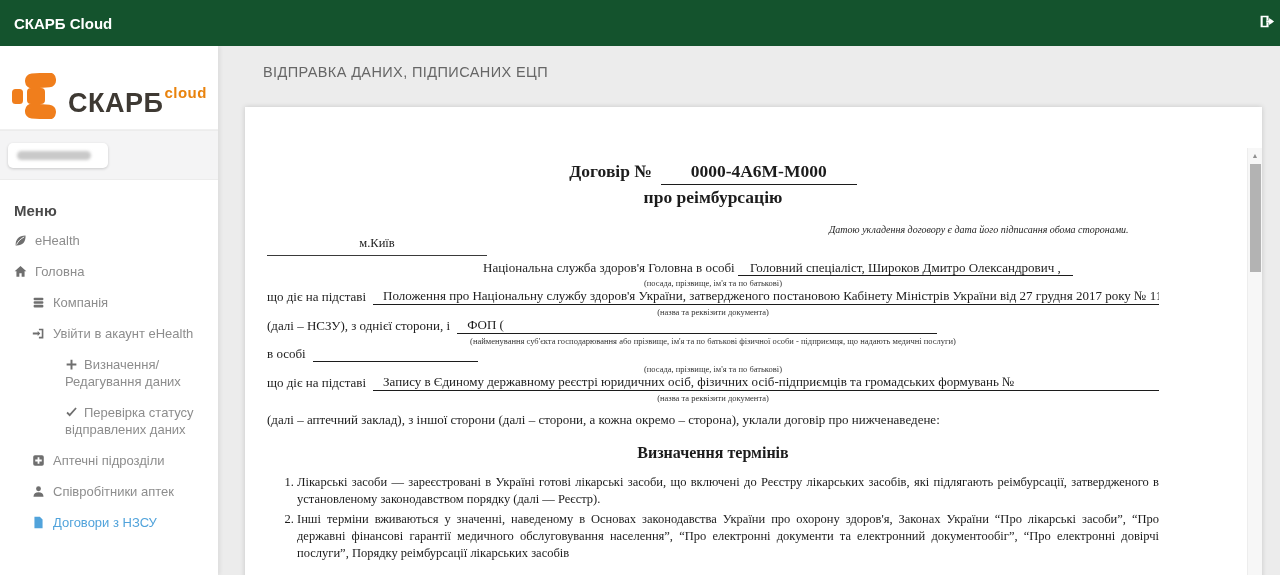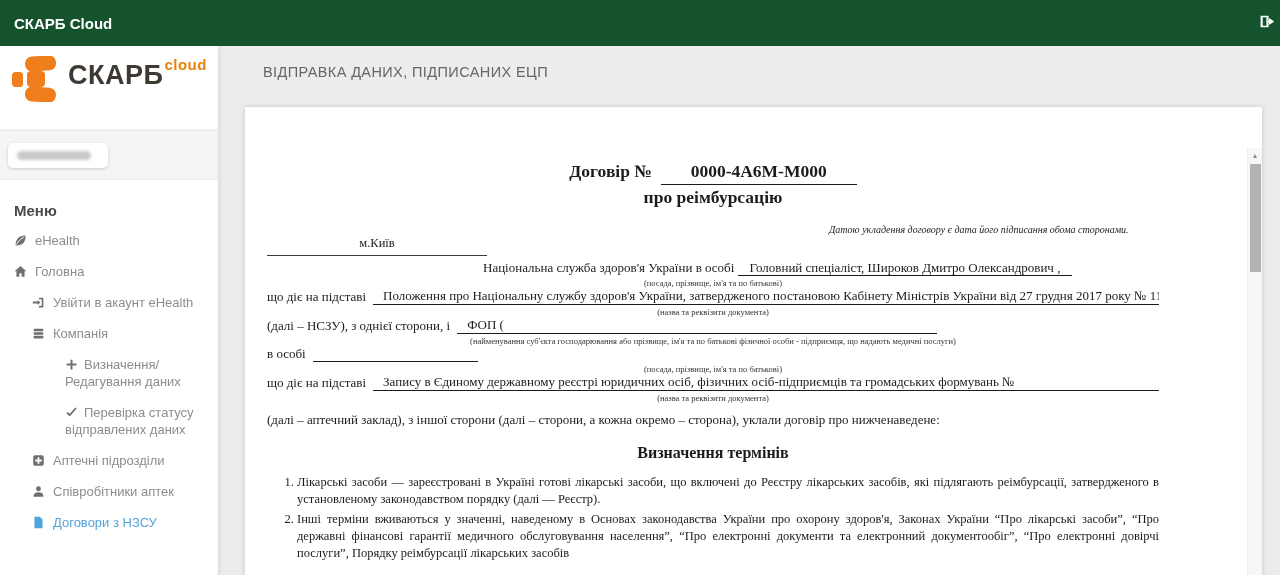--- a/index.html
+++ b/index.html
@@ -9,21 +9,21 @@
   
   .topbar { position:absolute; left:0; top:0; width:1280px; height:46px;
             background:#14532d; display:flex; align-items:center; z-index:10; }
   .topbar-title { color:#fff; font-weight:bold; font-size:15px; margin-left:14px; }
   .logout-btn { position:absolute; right:3px; top:13px; width:20px; height:20px;
                 display:flex; align-items:center; justify-content:center; cursor:pointer; }
 
   
   .sidebar { position:absolute; left:0; top:46px; width:218px; bottom:0; background:#fff;
              box-shadow:2px 0 4px rgba(0,0,0,0.07); z-index:5; }
-  .logo-block { height:84px; display:flex; align-items:flex-start; padding:10px 12px;
+  .logo-block { height:84px; display:flex; align-items:flex-end; padding:10px 12px;
                 border-bottom:1px solid #f0f0f0; cursor:pointer; }
   .logo-mark { width:48px; height:46px; flex:0 0 48px; }
   .brand { font-size:27px; font-weight:800; color:#3e3933; letter-spacing:.5px; margin-left:8px; }
   .brand-suffix { font-size:15px; font-weight:700; color:#E9830D; vertical-align:14px; margin-left:1px; }
   .search-strip { height:50px; background:#f4f4f5; border-top:1px solid #ececec;
                   border-bottom:1px solid #ececec; display:flex; align-items:center; padding-left:8px; }
   .search-pill { width:100px; height:25px; background:#fff; border-radius:5px;
                  box-shadow:0 1px 3px rgba(0,0,0,0.18); display:flex; align-items:center;
                  padding:0 9px; cursor:text; }
   .redacted-bar { height:9px; width:74px; background:#c9c9c9; border-radius:5px; filter:blur(1.6px); }
@@ -121,33 +121,33 @@
   </div>
 
   <div class="menu-item">
     <span class="mi"><svg viewBox="0 0 16 16">
           <path d="M8 1.2 L15.2 7.6 H13 V14.5 H9.4 V10.2 H6.6 V14.5 H3 V7.6 H0.8 Z"></path>
         </svg></span><span>Головна</span>
   </div>
 
   <div class="menu-item lvl1">
     <span class="mi"><svg viewBox="0 0 16 16">
-          <path d="M8.5 2 H14 V14 H8.5 V12 H12 V4 H8.5 Z"></path>
-          <path d="M7 4.8 L10.2 8 L7 11.2 V9.1 H1 V6.9 H7 Z"></path>
-        </svg></span><span>Увійти в акаунт eHealth</span>
-  </div>
-
-  <div class="menu-item lvl1">
-    <span class="mi"><svg viewBox="0 0 16 16">
           <rect x="2" y="2" width="12" height="3.2" rx="1.2"></rect>
           <rect x="2" y="6.4" width="12" height="3.2" rx="1.2"></rect>
           <rect x="2" y="10.8" width="12" height="3.2" rx="1.2"></rect>
         </svg></span><span>Компанія</span>
   </div>
 
+  <div class="menu-item lvl1">
+    <span class="mi"><svg viewBox="0 0 16 16">
+          <path d="M8.5 2 H14 V14 H8.5 V12 H12 V4 H8.5 Z"></path>
+          <path d="M7 4.8 L10.2 8 L7 11.2 V9.1 H1 V6.9 H7 Z"></path>
+        </svg></span><span>Увійти в акаунт eHealth</span>
+  </div>
+
   <div class="menu-item lvl2">
     <span class="mi"><svg viewBox="0 0 16 16">
           <path d="M6.8 2 H9.2 V6.8 H14 V9.2 H9.2 V14 H6.8 V9.2 H2 V6.8 H6.8 Z"></path>
         </svg></span><span>Визначення/Редагування даних</span>
   </div>
 
   <div class="menu-item lvl2">
     <span class="mi"><svg viewBox="0 0 16 16">
           <path d="M1.8 8.8 L5.8 12.8 L14.4 3.2 L12.8 1.9 L5.8 9.6 L3.2 7.2 Z"></path>
         </svg></span><span>Перевірка статусу відправлених даних</span>
@@ -185,21 +185,21 @@
       <span class="doc-number">0000-4А6М-М000</span><br>
       <span>про реімбурсацію</span>
     </div>
 
     <div class="row1">
       <div class="city-cell">м.Київ</div>
       <div class="date-note">Датою укладення договору є дата його підписання обома сторонами.</div>
     </div>
 
     <div class="p p-indent">
-      <span>Національна служба здоров'я України в особі</span>
+      <span>Національна служба здоров'я Головна в особі</span>
       <span class="u">Головний спеціаліст, Широков Дмитро Олександрович ,</span>
     </div>
     <div class="caption">(посада, прізвище, ім'я та по батькові)</div>
 
     <div class="flexline">
       <span class="label">що діє на підставі</span>
       <span class="fill">Положення про Національну службу здоров'я України, затвердженого постановою Кабінету Міністрів України від 27 грудня 2017 року № 1101</span>
     </div>
     <div class="caption">(назва та реквізити документа)</div>
 

